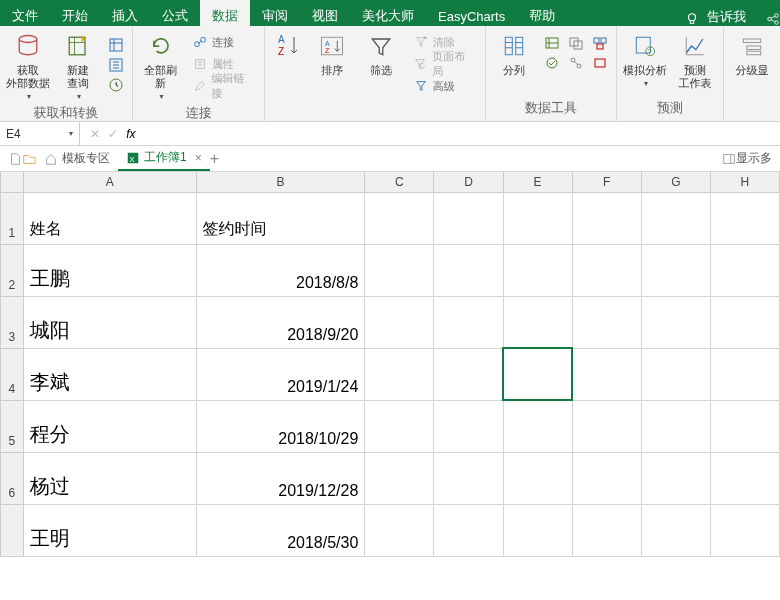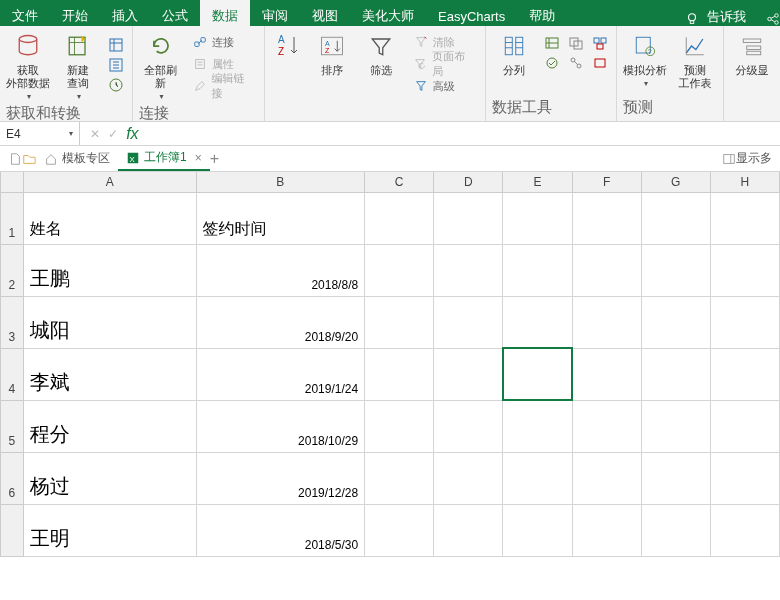--- a/index.html
+++ b/index.html
@@ -10,53 +10,53 @@
   .menubar .tab { padding: 16px 12px; display: flex; align-items: center; cursor: pointer; }
   .menubar .tab.active { background: #f3f3f3; color: #107c41; }
   .menubar .spacer { flex: 1; }
   .menubar .right { display: flex; align-items: flex-end; gap: 8px; }
   .bulb { width: 14px; height: 14px; display: inline-block; }
 
   
   .ribbon { background: #f3f3f3; border-bottom: 1px solid #d4d4d4; height: 96px; display: flex; }
   .group { border-right: 1px solid #d9d9d9; display: flex; flex-direction: column; justify-content: space-between; padding: 4px 6px 0 6px; }
   .group-body { flex: 1; display: flex; align-items: flex-start; gap: 6px; }
-  .group-label { text-align: left; font-size: 15px; color: #666; padding: 2px 0 4px 0; }
+  .group-label { text-align: center; font-size: 13px; color: #666; padding: 2px 0 4px 0; }
   .bigbtn { display: flex; flex-direction: column; align-items: center; width: 44px; gap: 2px; font-size: 11px; color: #333; text-align: center; line-height: 1.2; cursor: pointer; }
   .bigbtn .ico { width: 32px; height: 32px; display: flex; align-items: center; justify-content: center; }
   .smallcol { display: flex; flex-direction: column; gap: 2px; }
   .smallbtn { display: flex; align-items: center; gap: 4px; font-size: 11px; color: #666; height: 20px; padding: 0 4px; cursor: pointer; }
   .smallbtn .sico { width: 16px; height: 16px; display:flex; align-items:center; justify-content:center; }
   .dim { color: #aaa; }
   .caret { font-size: 8px; color: #555; margin-left: 2px; }
   .minirow { display: flex; gap: 4px; }
   .miniico { width: 20px; height: 18px; display:flex;align-items:center;justify-content:center; cursor:pointer; }
 
   
   .fbar { display: flex; align-items: center; border-bottom: 1px solid #d4d4d4; height: 24px; background: #fff; }
   .namebox { width: 80px; border-right: 1px solid #ccc; padding: 0 6px; display:flex; align-items:center; justify-content:space-between; font-size: 12px; height:100%; }
   .fnbtns { display: flex; align-items: center; gap: 8px; padding: 0 10px; color: #999; }
-  .fxlabel { font-style: italic; color: #15803d; font-size: 16px; }
+  .fxlabel { font-style: italic; color: #000000; font-size: 12px; }
   .formula-in { flex: 1; border: none; outline: none; height: 100%; font-size: 12px; padding: 0 6px; }
 
   
   .doctabs { height: 26px; background: #fff; border-bottom: 1px solid #d4d4d4; display: flex; align-items: center; gap: 0; padding: 0 8px; font-size: 12px; color: #555; }
   .doctab { display: flex; align-items: center; gap: 4px; padding: 0 8px; height: 24px; cursor:pointer; }
   .doctab.active { border-bottom: 2px solid #107c41; color: #107c41; }
   .doctabs .spacer { flex:1; }
   .shape { width:14px; height:14px; display:inline-block; }
 
   
   .sheet { position: relative; overflow: hidden; }
   table.grid { border-collapse: collapse; table-layout: fixed; }
   .corner { width: 23px; height: 20px; background: #f0f0f0; border: 1px solid #ccc; border-top: none; }
   th.colh { background: #f0f0f0; border: 1px solid #ccc; border-top:none; font-weight: normal; font-size: 12px; color: #444; height: 20px; }
   th.rowh { background: #f0f0f0; border: 1px solid #ccc; font-weight: normal; font-size: 12px; color: #444; width: 23px; text-align: center; vertical-align: bottom; padding-bottom: 4px; }
   td.cell { border: 1px solid #d4d4d4; padding: 4px 6px; font-size: 20px; vertical-align: bottom; color: #000; text-align: left; height: 52px; }
-  td.cell.date { text-align: right; font-size: 12px; }
+  td.cell.date { text-align: right; font-size: 16px; }
   td.cell.hdr { font-size: 16px; }
   td.cell.sel { outline: 2px solid #107c41; outline-offset: -1px; }
   .colA { width: 175px; } .colB { width: 170px; }
   .colN { width: 70px; }
 
   svg { display:block; }
 </style>
 </head>
 <body>
 

